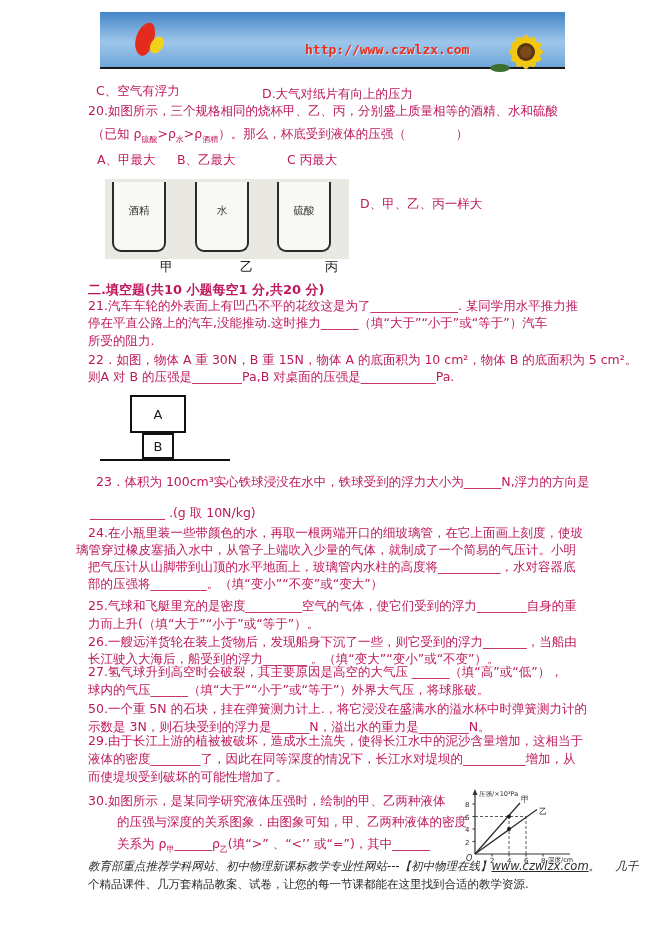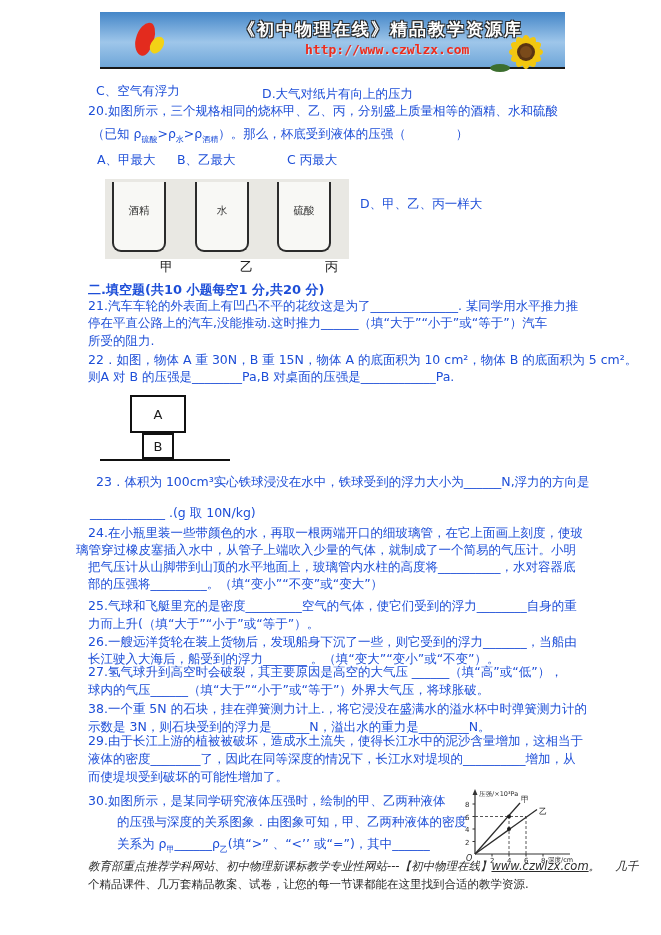--- a/index.html
+++ b/index.html
@@ -1,19 +1,19 @@
 <!DOCTYPE html>
 <html><head>
 <meta charset="utf-8">
 <style>
   html,body{margin:0;padding:0;background:#ffffff;}
   body{width:661px;height:935px;position:relative;overflow:hidden;
        font-family:"DejaVu Sans",sans-serif;color:#1c1c1c;}
   .abs{position:absolute;white-space:nowrap;}
-  .line{font-size:12.5px;color:#1d4ed8;}
+  .line{font-size:12.5px;color:#be185d;}
   .bold{font-weight:bold;}
   sub.rs{font-size:8px;}
   
   .banner{left:100px;top:12px;width:465px;height:55px;
           background:linear-gradient(180deg,#4486c8 0%,#9ec6ea 55%,#6fa6d8 100%);
           border-bottom:2px solid #181818;}
   .banner-title{left:138px;top:6px;font-size:17px;font-weight:bold;color:#fff;
       letter-spacing:2px;
       text-shadow:1px 1px 0 #2a2a2a,-1px -1px 0 #2a2a2a,1px -1px 0 #2a2a2a,-1px 1px 0 #2a2a2a;}
   .banner-url{left:205px;top:30px;font-size:13px;font-weight:bold;color:#ee2c1c;
@@ -44,21 +44,20 @@
   .footer-line .url{text-decoration:underline;}
 </style>
 </head>
 <body>
 
 <div class="abs banner">
   <div class="abs flame">
     <div class="red"></div>
     <div class="yellow"></div>
   </div>
-  <div class="abs banner-title">《初中物理在线》精品教学资源库</div>
   <div class="abs banner-url">http://www.czwlzx.com</div>
   <svg class="abs sunflower" width="64" height="44" viewBox="0 0 64 44">
     <g transform="translate(38,24)">
       <g fill="#f2c711">
         <ellipse rx="6" ry="17" transform="rotate(0)"></ellipse>
         <ellipse rx="6" ry="17" transform="rotate(30)"></ellipse>
         <ellipse rx="6" ry="17" transform="rotate(60)"></ellipse>
         <ellipse rx="6" ry="17" transform="rotate(90)"></ellipse>
         <ellipse rx="6" ry="17" transform="rotate(120)"></ellipse>
         <ellipse rx="6" ry="17" transform="rotate(150)"></ellipse>
@@ -118,21 +117,21 @@
 
 <div class="abs line" style="left:88px;top:598px;">25.气球和飞艇里充的是密度_________空气的气体，使它们受到的浮力________自身的重</div>
 <div class="abs line" style="left:88px;top:616px;">力而上升(（填“大于”“小于”或“等于”）。</div>
 
 <div class="abs line" style="left:88px;top:634px;">26.一艘远洋货轮在装上货物后，发现船身下沉了一些，则它受到的浮力_______，当船由</div>
 <div class="abs line" style="left:88px;top:651px;">长江驶入大海后，船受到的浮力_______ 。（填“变大”“变小”或“不变”）。</div>
 
 <div class="abs line" style="left:88px;top:664px;">27.氢气球升到高空时会破裂，其主要原因是高空的大气压 ______（填“高”或“低”），</div>
 <div class="abs line" style="left:88px;top:682px;">球内的气压______（填“大于”“小于”或“等于”）外界大气压，将球胀破。</div>
 
-<div class="abs line" style="left:88px;top:701px;">38.一个重 5N 的石块，挂在弹簧测力计上.，将它浸没在盛满水的溢水杯中时弹簧测力计的</div>
+<div class="abs line" style="left:88px;top:701px;">50.一个重 5N 的石块，挂在弹簧测力计上.，将它浸没在盛满水的溢水杯中时弹簧测力计的</div>
 <div class="abs line" style="left:88px;top:719px;">示数是 3N，则石块受到的浮力是______N，溢出水的重力是________N。</div>
 
 <div class="abs line" style="left:88px;top:733px;">29.由于长江上游的植被被破坏，造成水土流失，使得长江水中的泥沙含量增加，这相当于</div>
 <div class="abs line" style="left:88px;top:751px;">液体的密度________了，因此在同等深度的情况下，长江水对堤坝的__________增加，从</div>
 <div class="abs line" style="left:88px;top:769px;">而使堤坝受到破坏的可能性增加了。</div>
 
 <div class="abs line" style="left:88px;top:793px;">30.如图所示，是某同学研究液体压强时，绘制的甲、乙两种液体</div>
 <div class="abs line" style="left:117px;top:814px;">的压强与深度的关系图象．由图象可知，甲、乙两种液体的密度</div>
 <div class="abs line" style="left:117px;top:836px;">
   <span>关系为 ρ</span><sub class="rs">甲</sub><span>______ρ</span><sub class="rs">乙</sub><span>(填“&gt;” 、“&lt;’’ 或“=”)，其中______</span>

